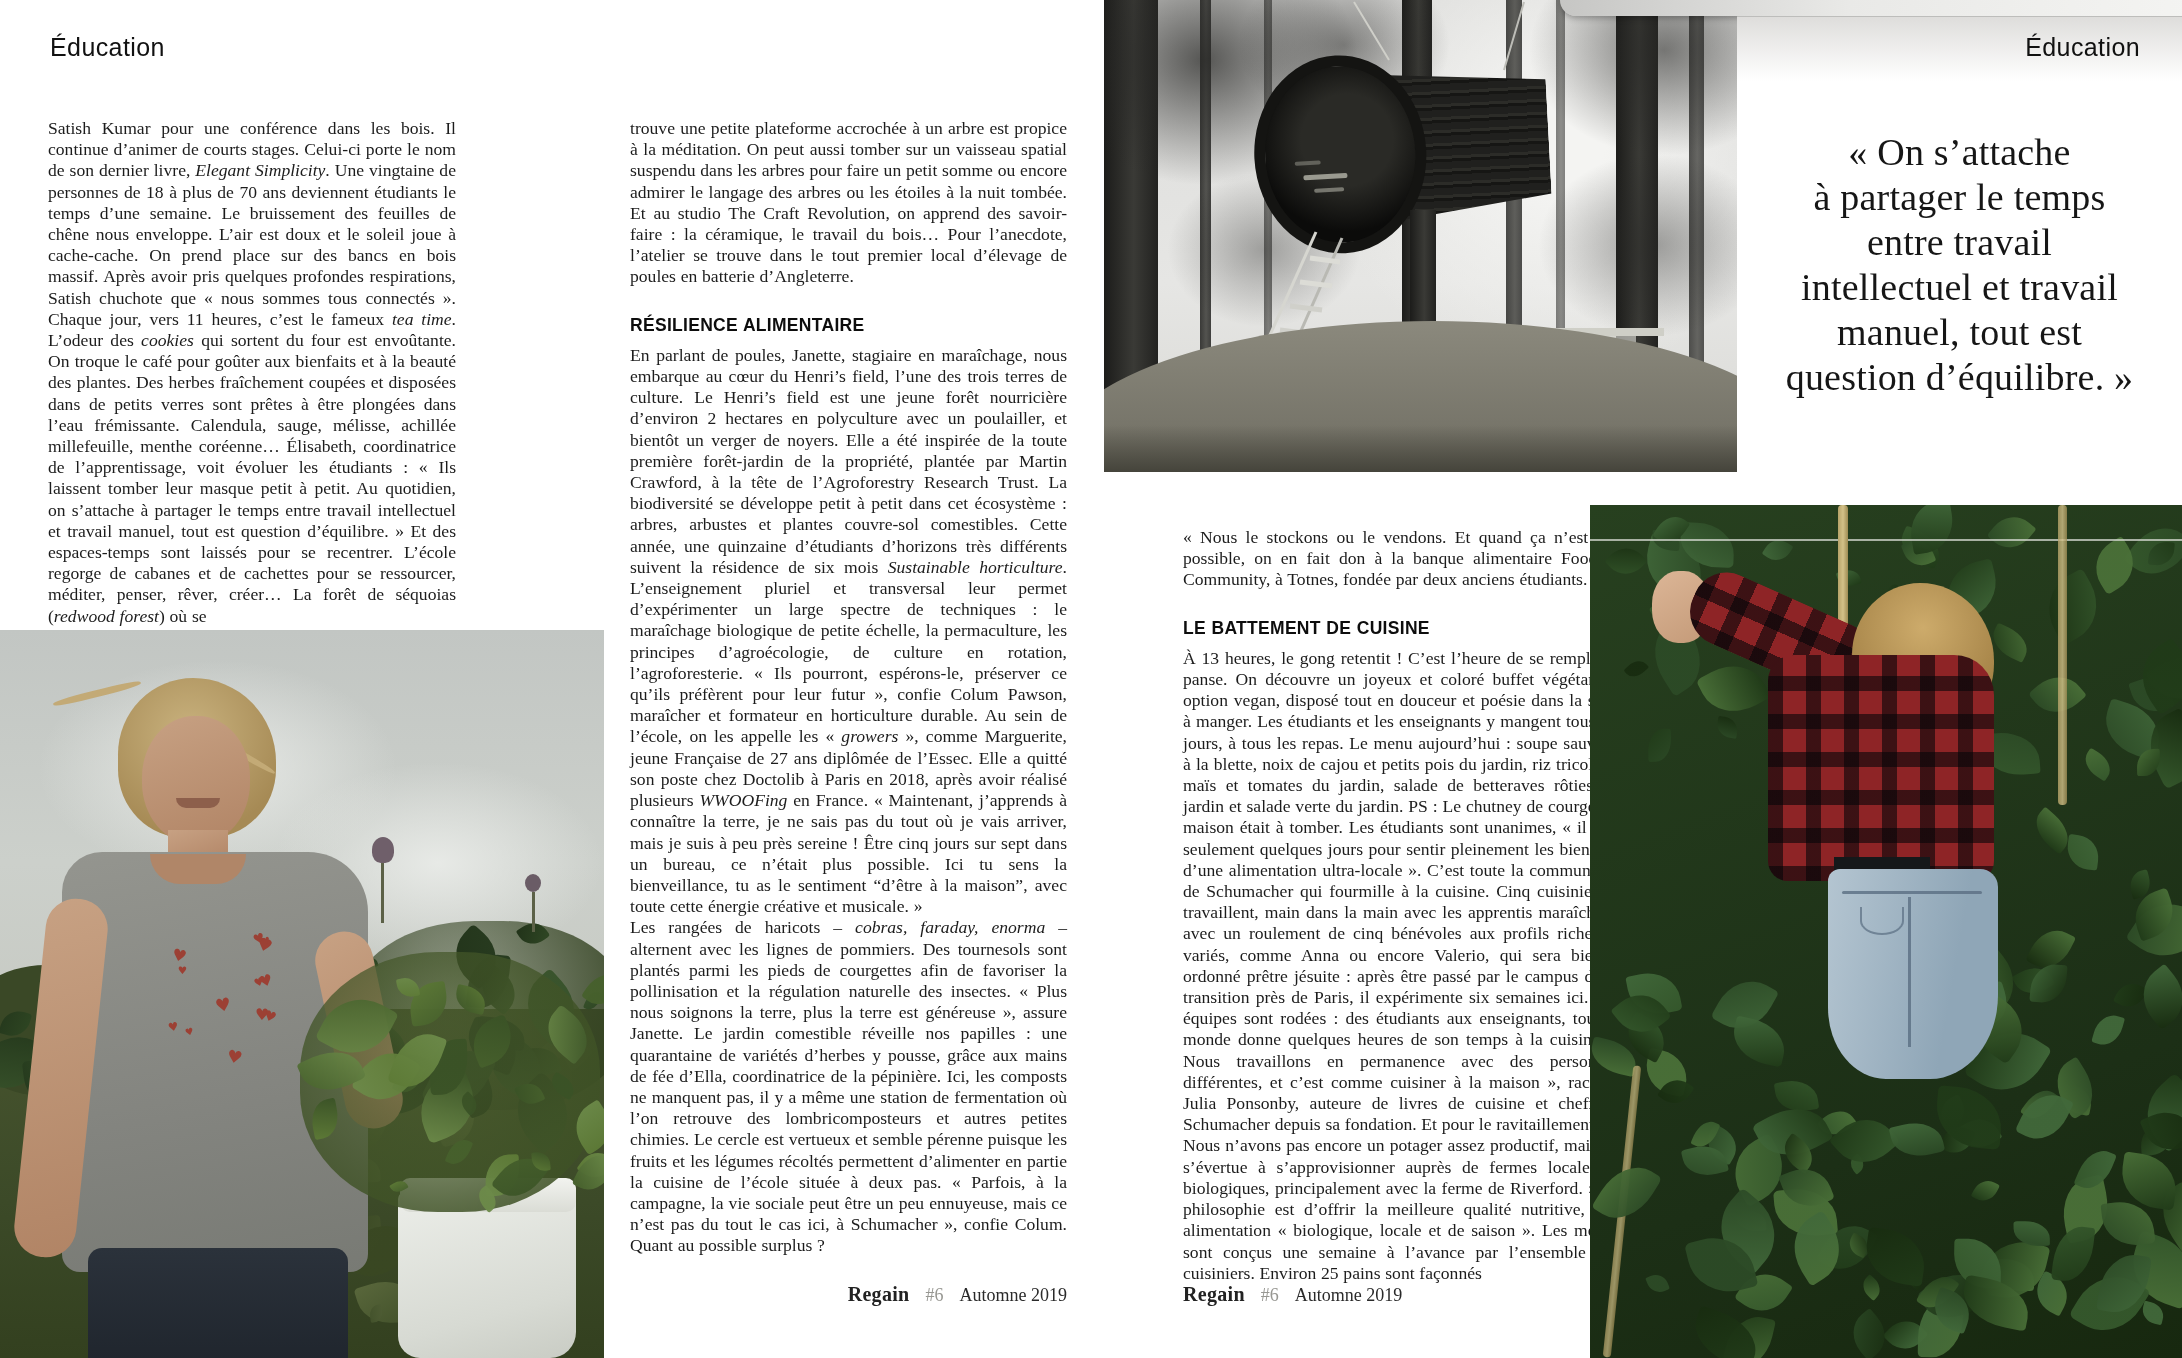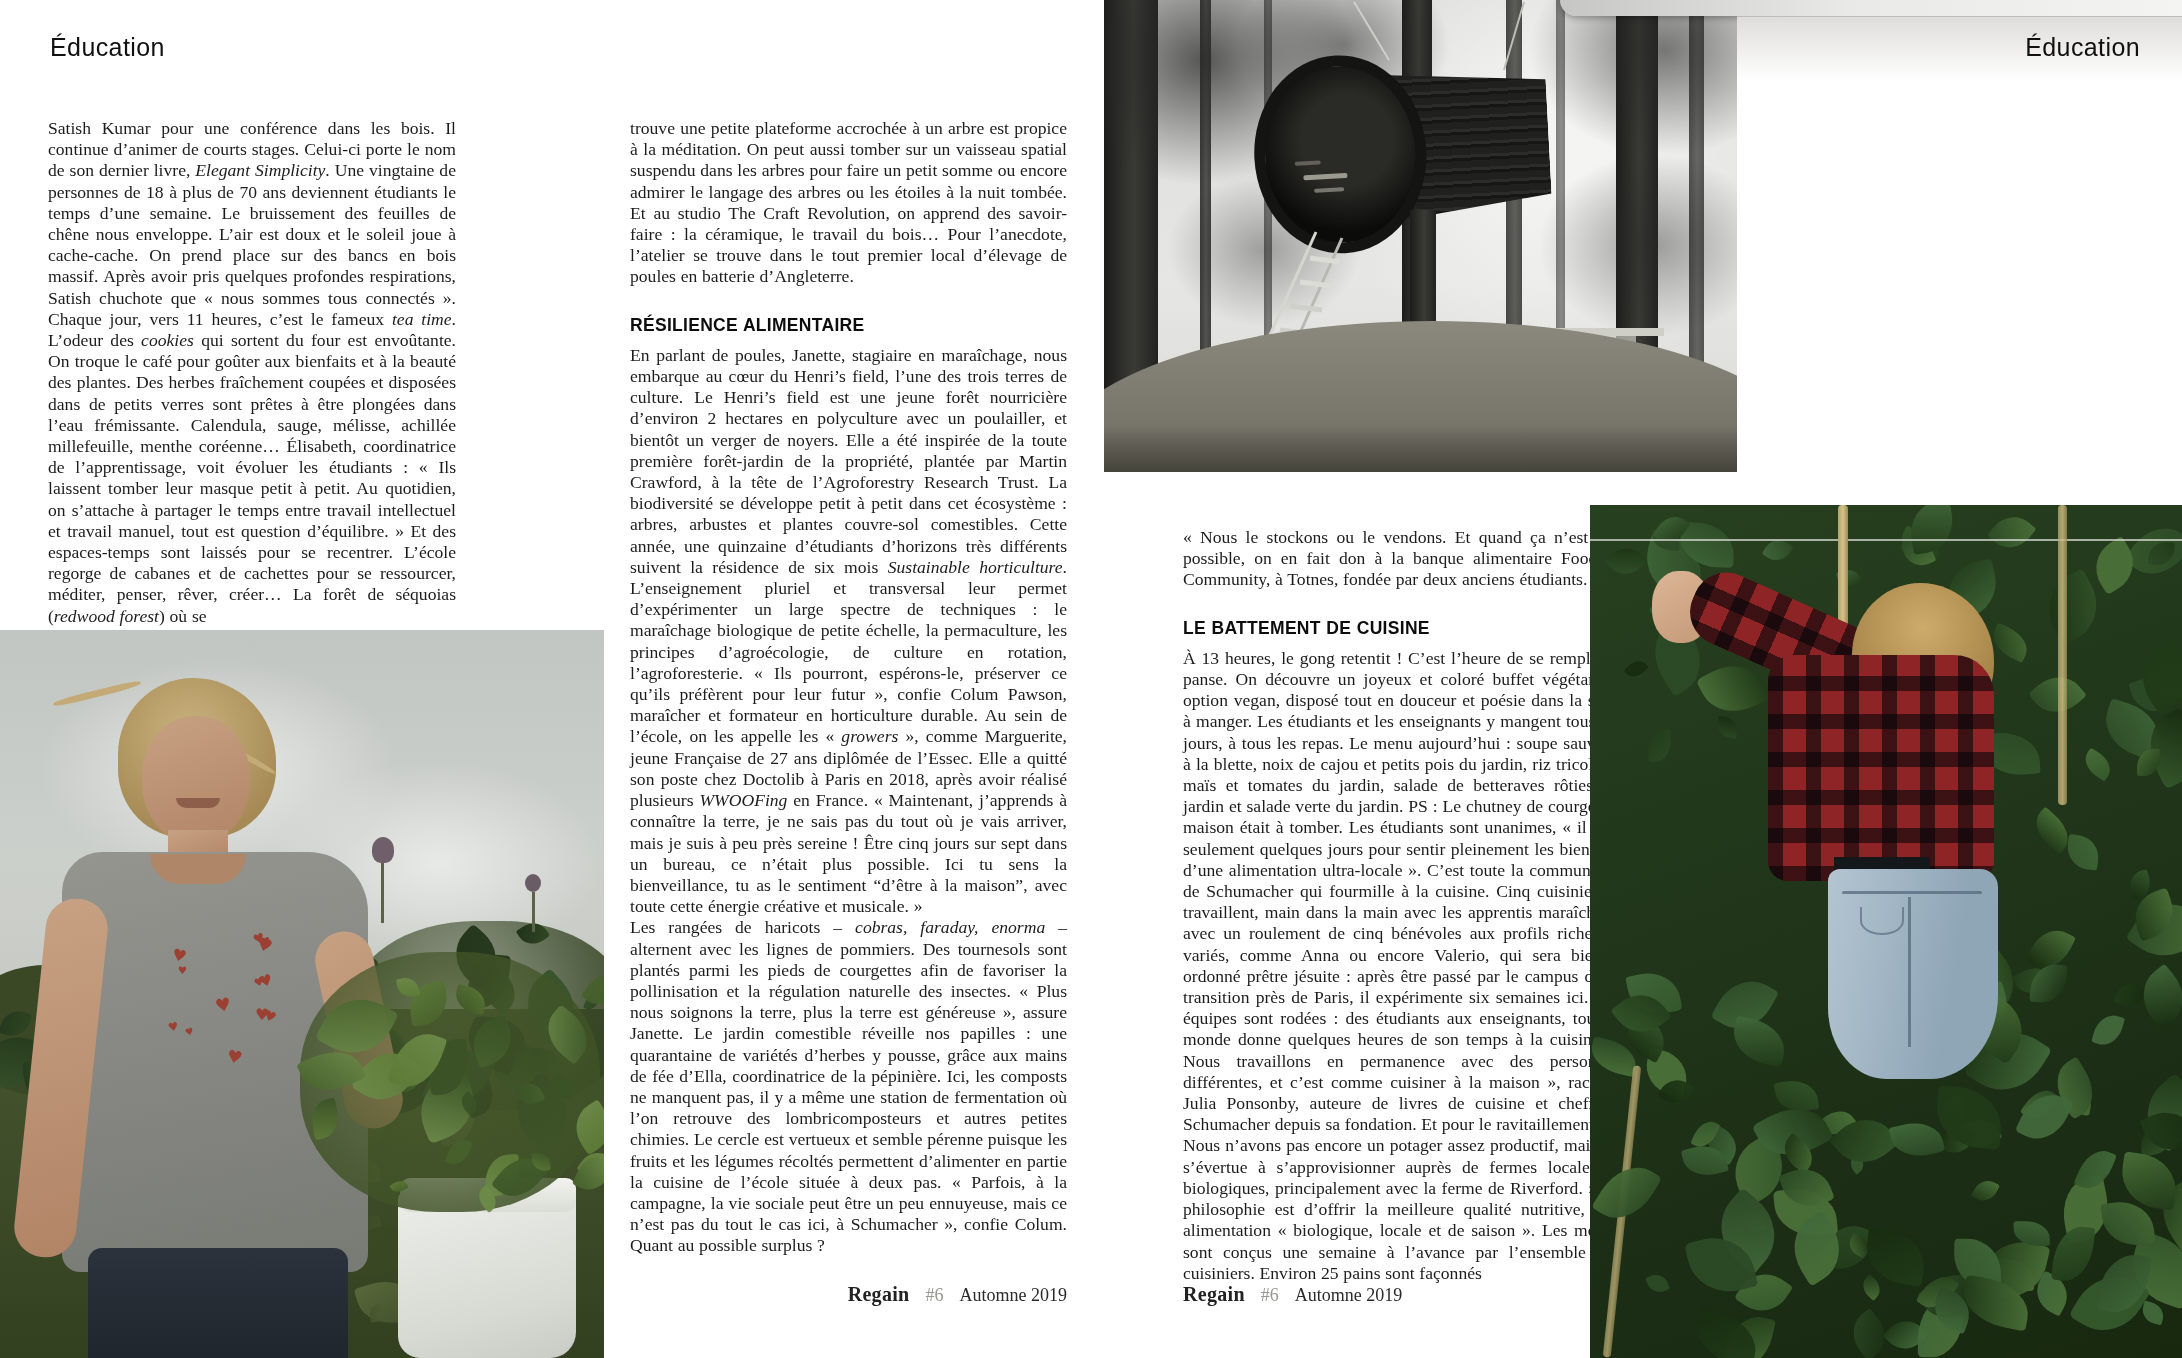--- a/index.html
+++ b/index.html
@@ -167,20 +167,26 @@
     </svg>
     <div class="bw-mound"></div>
     <div class="bw-grass"></div>
   </div>
 
   <div class="curl"></div>
   <div class="right-top-shade"></div>
 
   <div class="abs kicker kicker-right" style="right:42px;top:33px;width:220px;">Éducation</div>
 
+  <div class="abs pullquote" style="left:1737px;top:130px;width:445px;">« On s’attache
+à partager le temps
+entre travail
+intellectuel et travail
+manuel, tout est
+question d’équilibre. »</div>
 
   <div class="photo" style="left:0;top:630px;width:604px;height:728px;" role="img" aria-label="Portrait d’Ella souriante dans un champ, t-shirt gris à cœurs, bac blanc rempli d’herbes">
     <div class="pa-sky"></div>
     <div class="pa-cloud" style="left:6%;top:4%;width:60%;height:30%;"></div>
     <div class="pa-cloud" style="left:45%;top:18%;width:55%;height:28%;"></div>
     <div class="pa-field">
         <div class="leaf" style="width: 49.7947px; height: 50.3808px; left: 28.5687%; top: 9.57505%; transform: rotate(82deg); background: linear-gradient(118deg, rgb(57, 71, 34), rgb(78, 92, 52));"></div>
         <div class="leaf" style="width: 57.7248px; height: 45.3446px; left: 59.4066%; top: 77.556%; transform: rotate(343deg); background: linear-gradient(163deg, rgb(90, 104, 60), rgb(67, 82, 43));"></div>
         <div class="leaf" style="width: 39.12px; height: 34.5652px; left: 24.6642%; top: 74.7386%; transform: rotate(42deg); background: linear-gradient(114deg, rgb(57, 71, 34), rgb(78, 92, 52));"></div>
         <div class="leaf" style="width: 38.9185px; height: 33.7182px; left: 57.0823%; top: 60.1845%; transform: rotate(265deg); background: linear-gradient(14deg, rgb(67, 82, 43), rgb(57, 71, 34));"></div>

